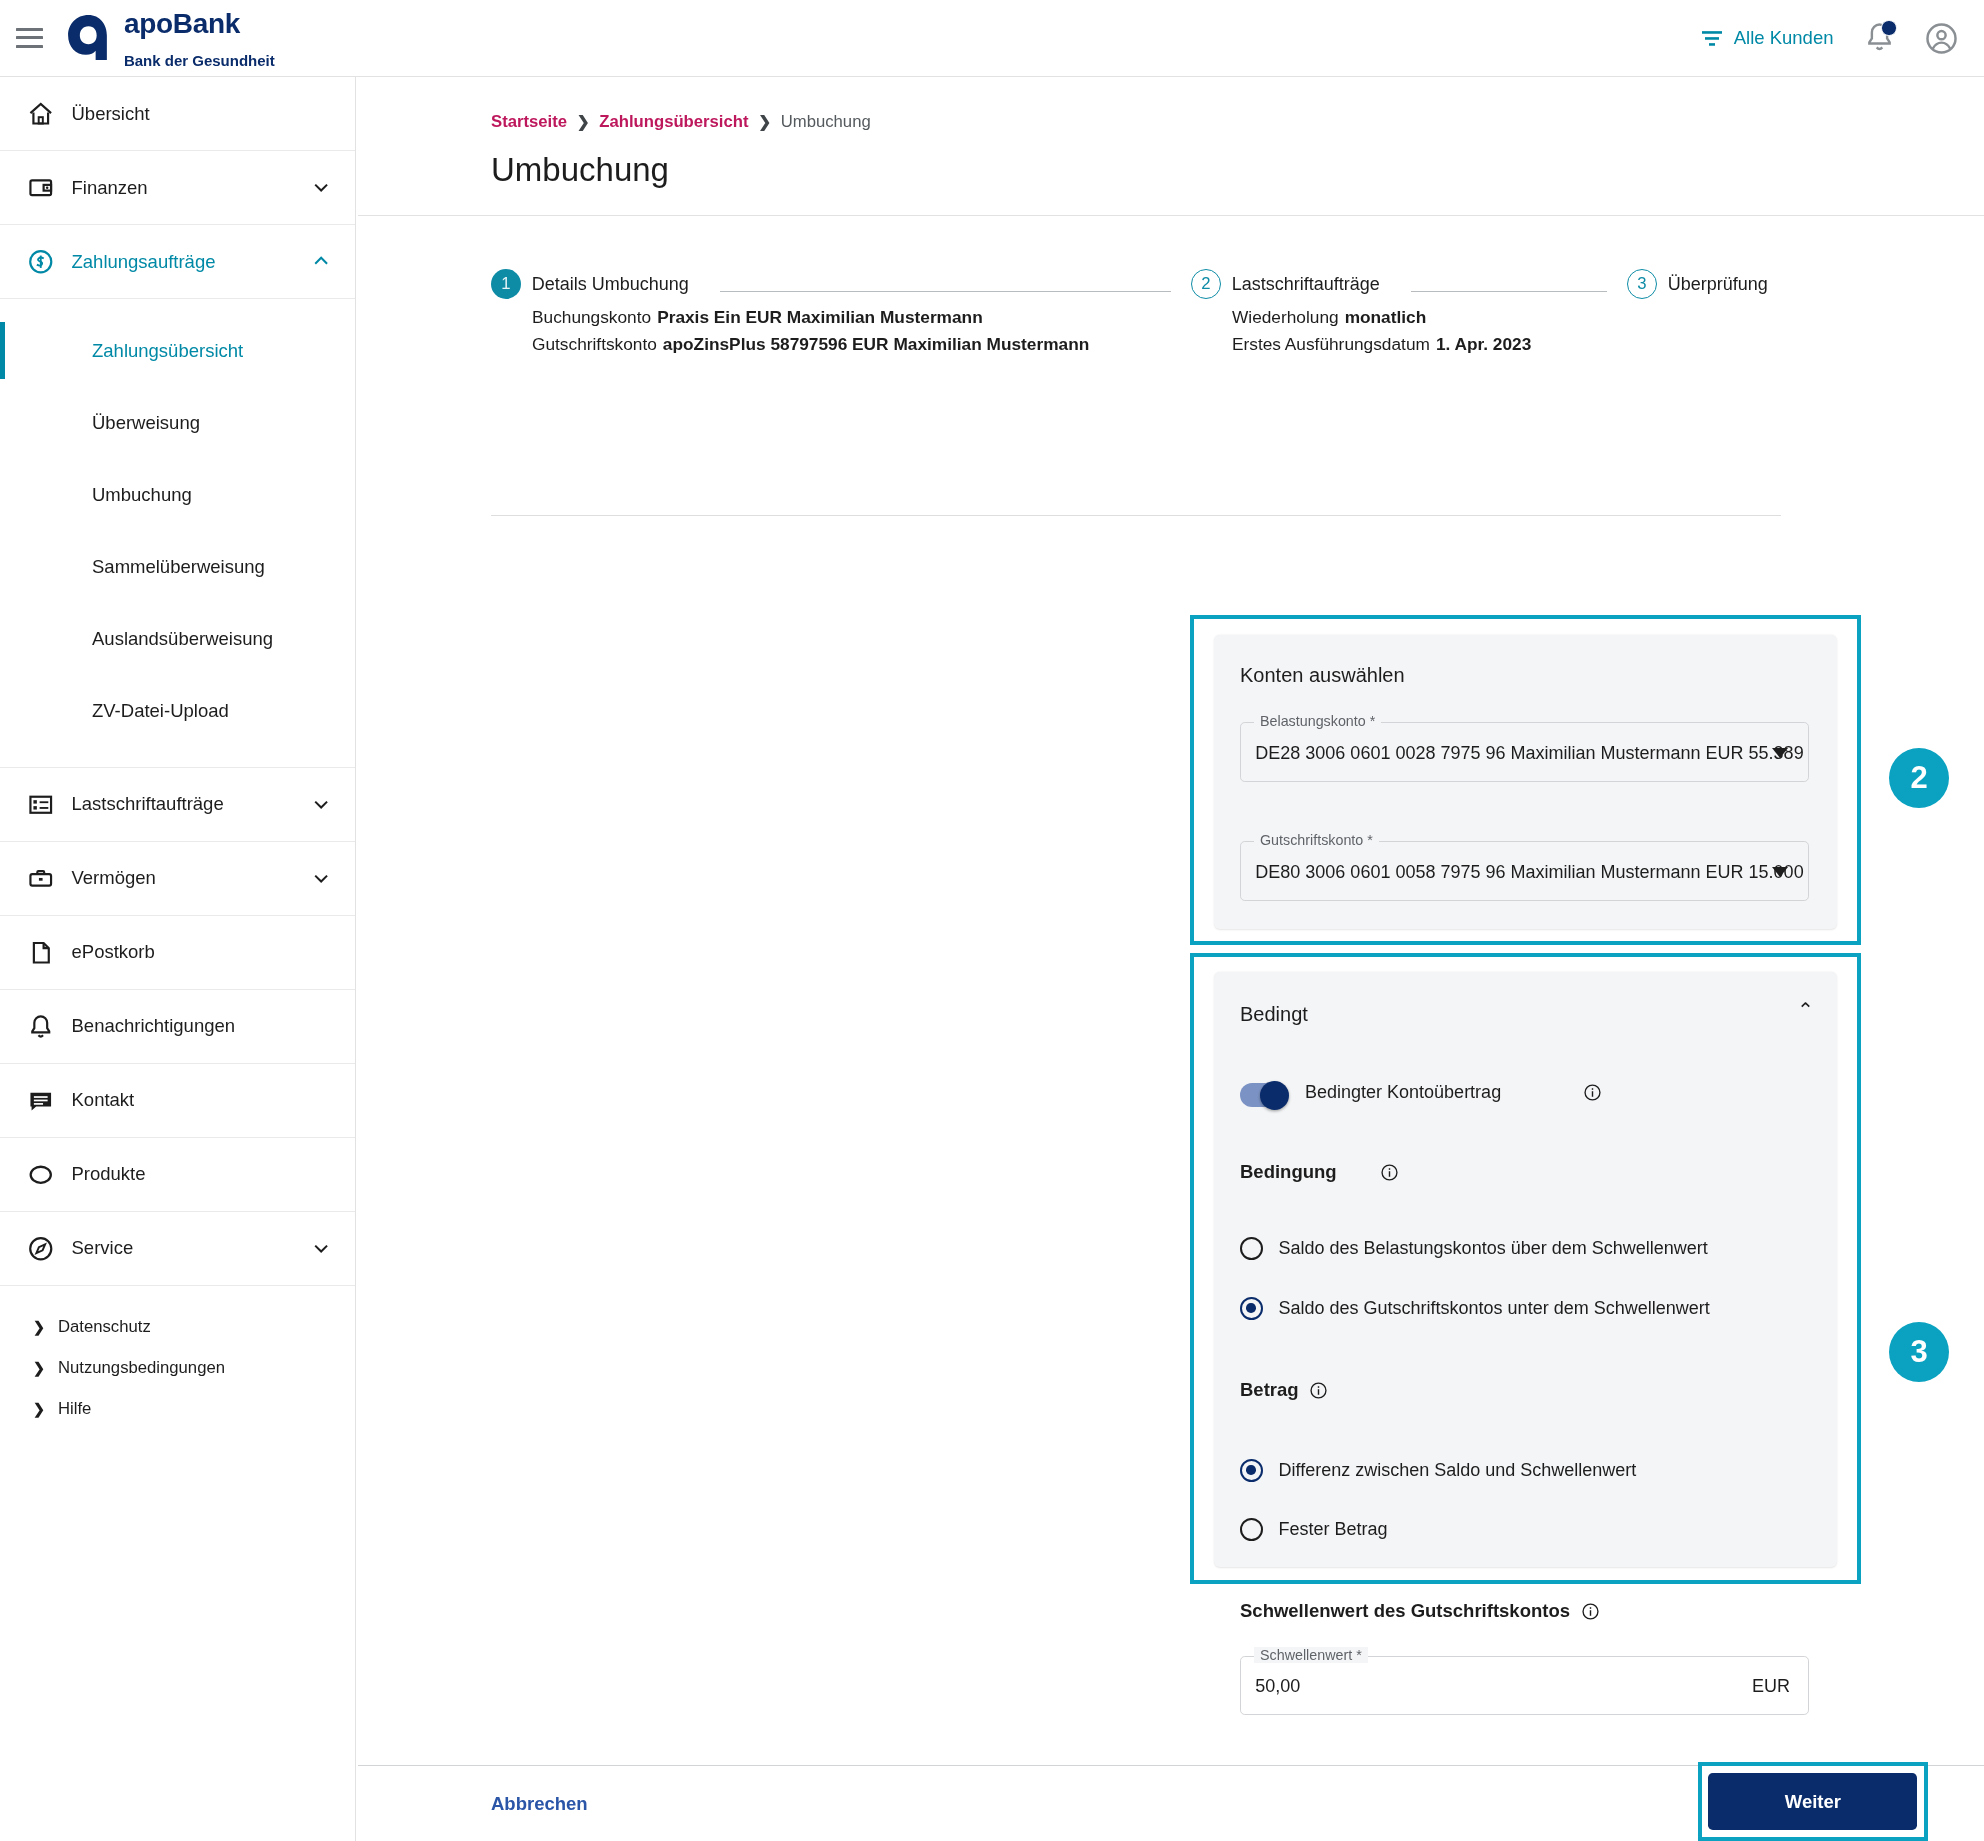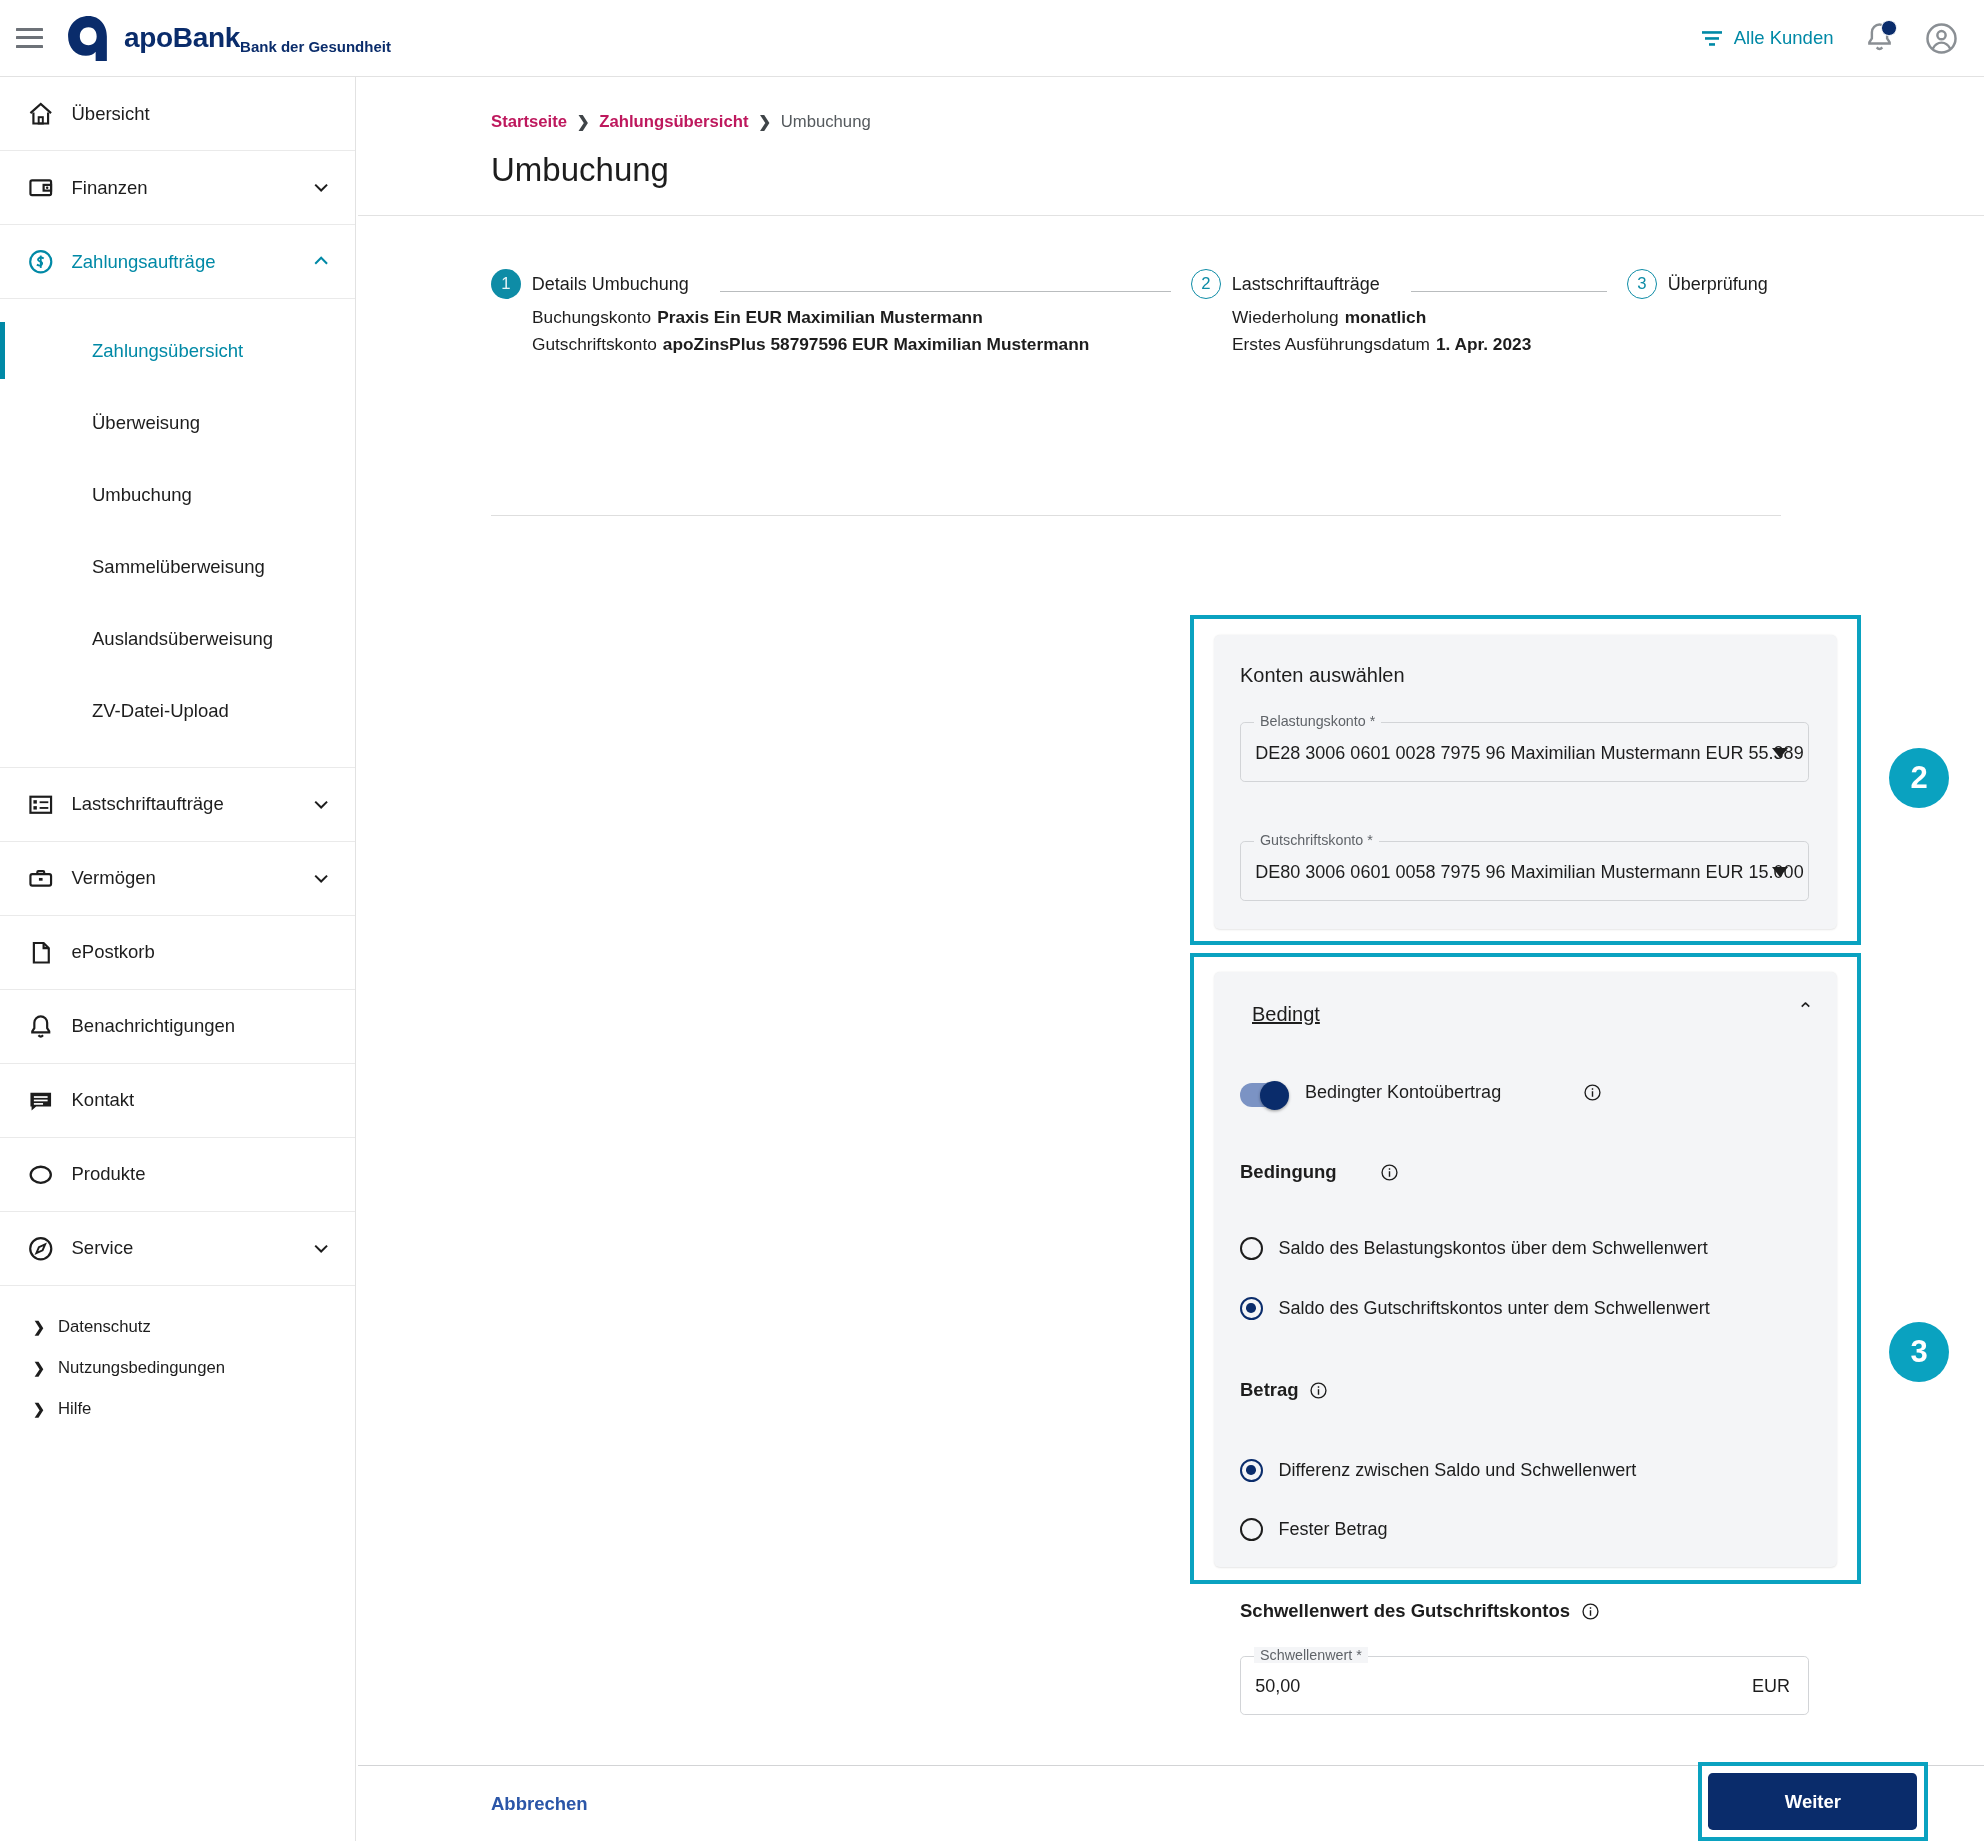--- a/index.html
+++ b/index.html
@@ -18,21 +18,21 @@
     display: flex; align-items: center;
   }
   .hamburger {
     width: 27.5px; height: 20.3px; margin-left: 15.5px; margin-right: 20.3px;
     display: flex; flex-direction: column; justify-content: space-between;
     cursor: pointer;
   }
   .hamburger span { display:block; height: 3px; background: #6d7278; border-radius: 0.6px; }
   .brand { display: flex; align-items: center; gap: 9.6px; }
   .brand-logo { width: 51px; height: 51px; }
-  .brand-text { display: flex; flex-direction: row; line-height: 1; padding-top: 2.4px;}
+  .brand-text { display: flex; flex-direction: column; line-height: 1; padding-top: 2.4px;}
   .brand-name { font-size: 28px; font-weight: 700; color: #0a2C6B; letter-spacing: -0.3px; }
   .brand-tag { font-size: 15px; font-weight: 700; color: #0a2C6B; margin-top: 15px; }
   .topbar-right {
     margin-left: auto; display: flex; align-items: center; gap: 30px; padding-right: 27.5px;
   }
   .all-customers { display: flex; align-items: center; gap: 9.6px; cursor: pointer; }
   .all-customers-label { font-size: 18.5px; color: #0089a6; }
   .bell-wrap { position: relative; width: 31px; height: 33px; }
   .bell-dot {
     position: absolute; right: -2.4px; top: -1.2px; width: 15.5px; height: 15.5px;
@@ -433,21 +433,21 @@
         <div class="field" style="left:26px; top:206px; width:569px; height:60px;">
           <span class="field-legend">Gutschriftskonto *</span>
           <span class="field-value" style="top:20px;">DE80 3006 0601 0058 7975 96 Maximilian Mustermann EUR 15.000</span>
           <span class="caret" style="top:25px;"></span>
         </div>
       </div>
       <div class="badge" style="left:1531px; top:532px;">2</div>
 
       <div class="hl" style="left:832px; top:737px; width:671px; height:631px;"></div>
       <div class="card" style="left:856px; top:756px; width:623px; height:595px;">
-        <div class="card-title" style="position:absolute; left:38px; top:31px;text-decoration:underline;">Bedingt</div>
+        <div class="card-title" style="position:absolute; left:26px; top:31px;">Bedingt</div>
         <span class="collapse-chev" style="top:27.5px;">⌃</span>
 
         <div class="toggle" style="left:26px; top:111px;">
           <span class="knob"></span>
         </div>
         <span style="position:absolute; left:91px; top:110px; font-size:18px; color:#1d1d1d;">Bedingter Kontoübertrag</span>
         <svg class="info-ic" style="position:absolute; left:369px; top:111px;" viewBox="0 0 24 24">
             <circle cx="12" cy="12" r="9.4" fill="none" stroke="#1d1d1d" stroke-width="1.7"></circle>
             <rect x="11.1" y="10.4" width="1.8" height="7" fill="#1d1d1d"></rect>
             <rect x="11.1" y="6.6" width="1.8" height="2" fill="#1d1d1d"></rect>

